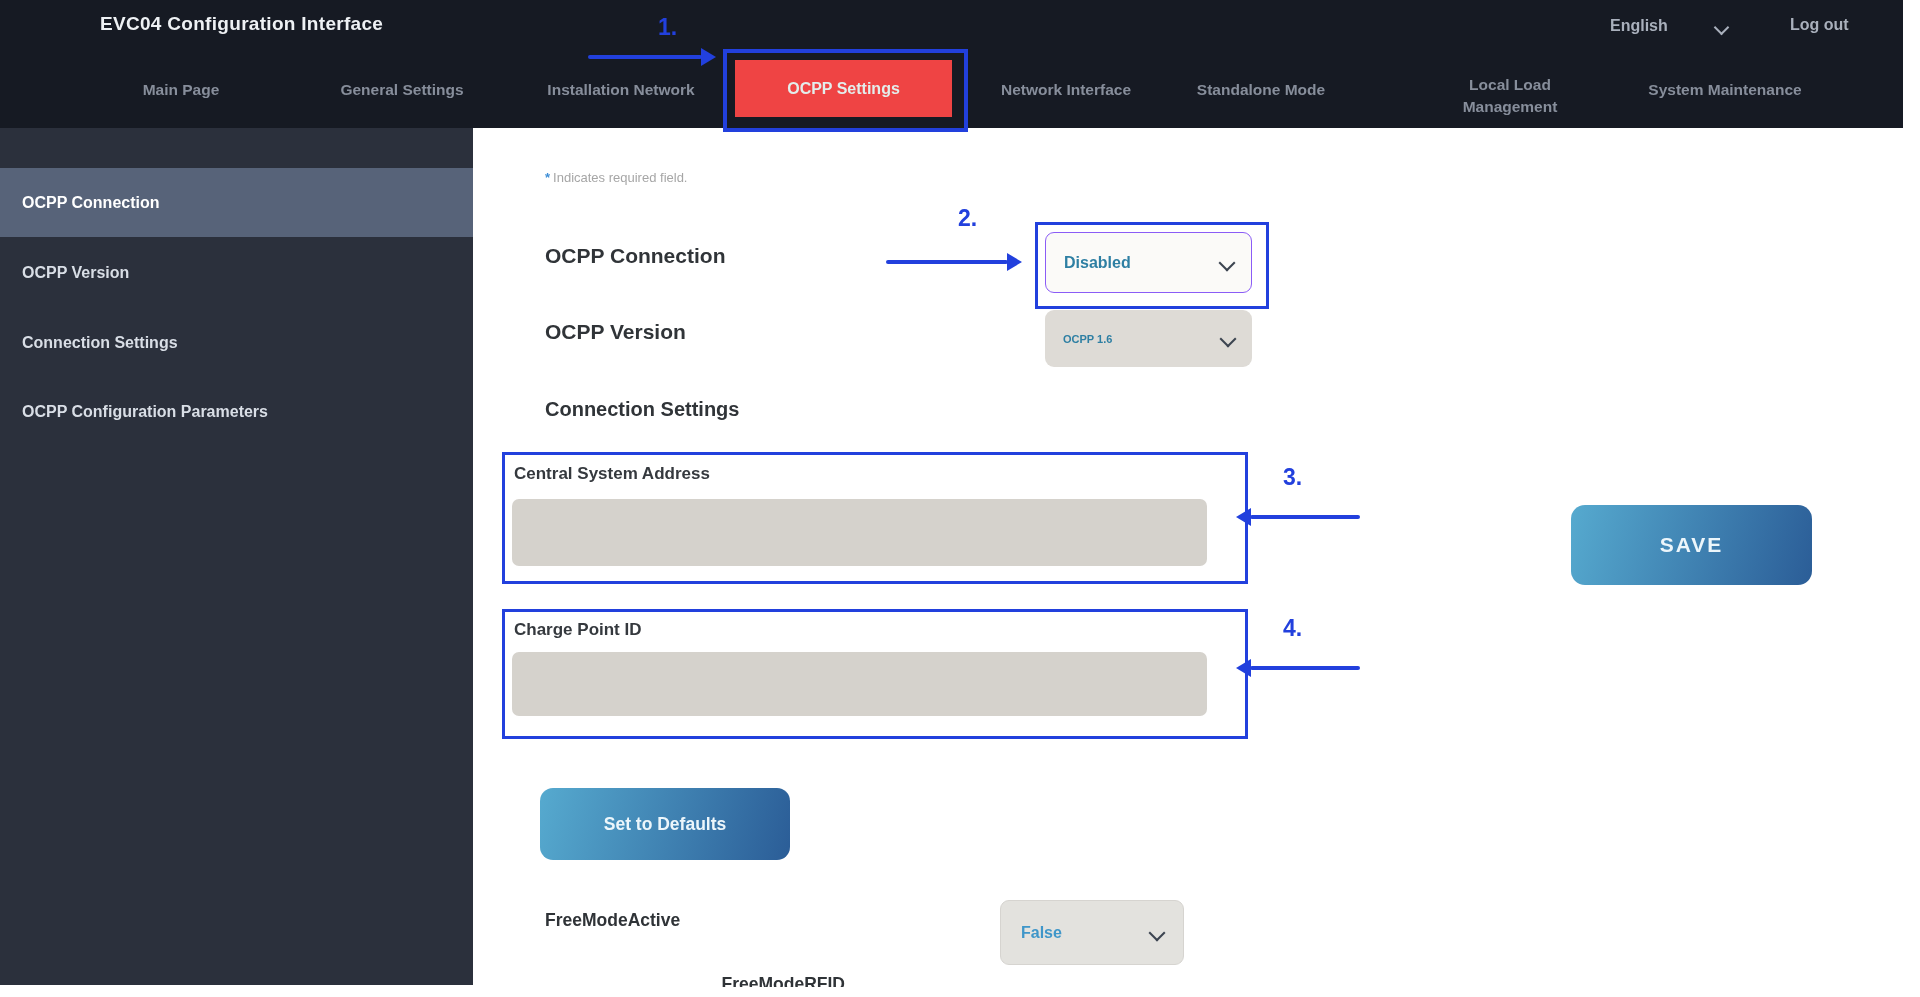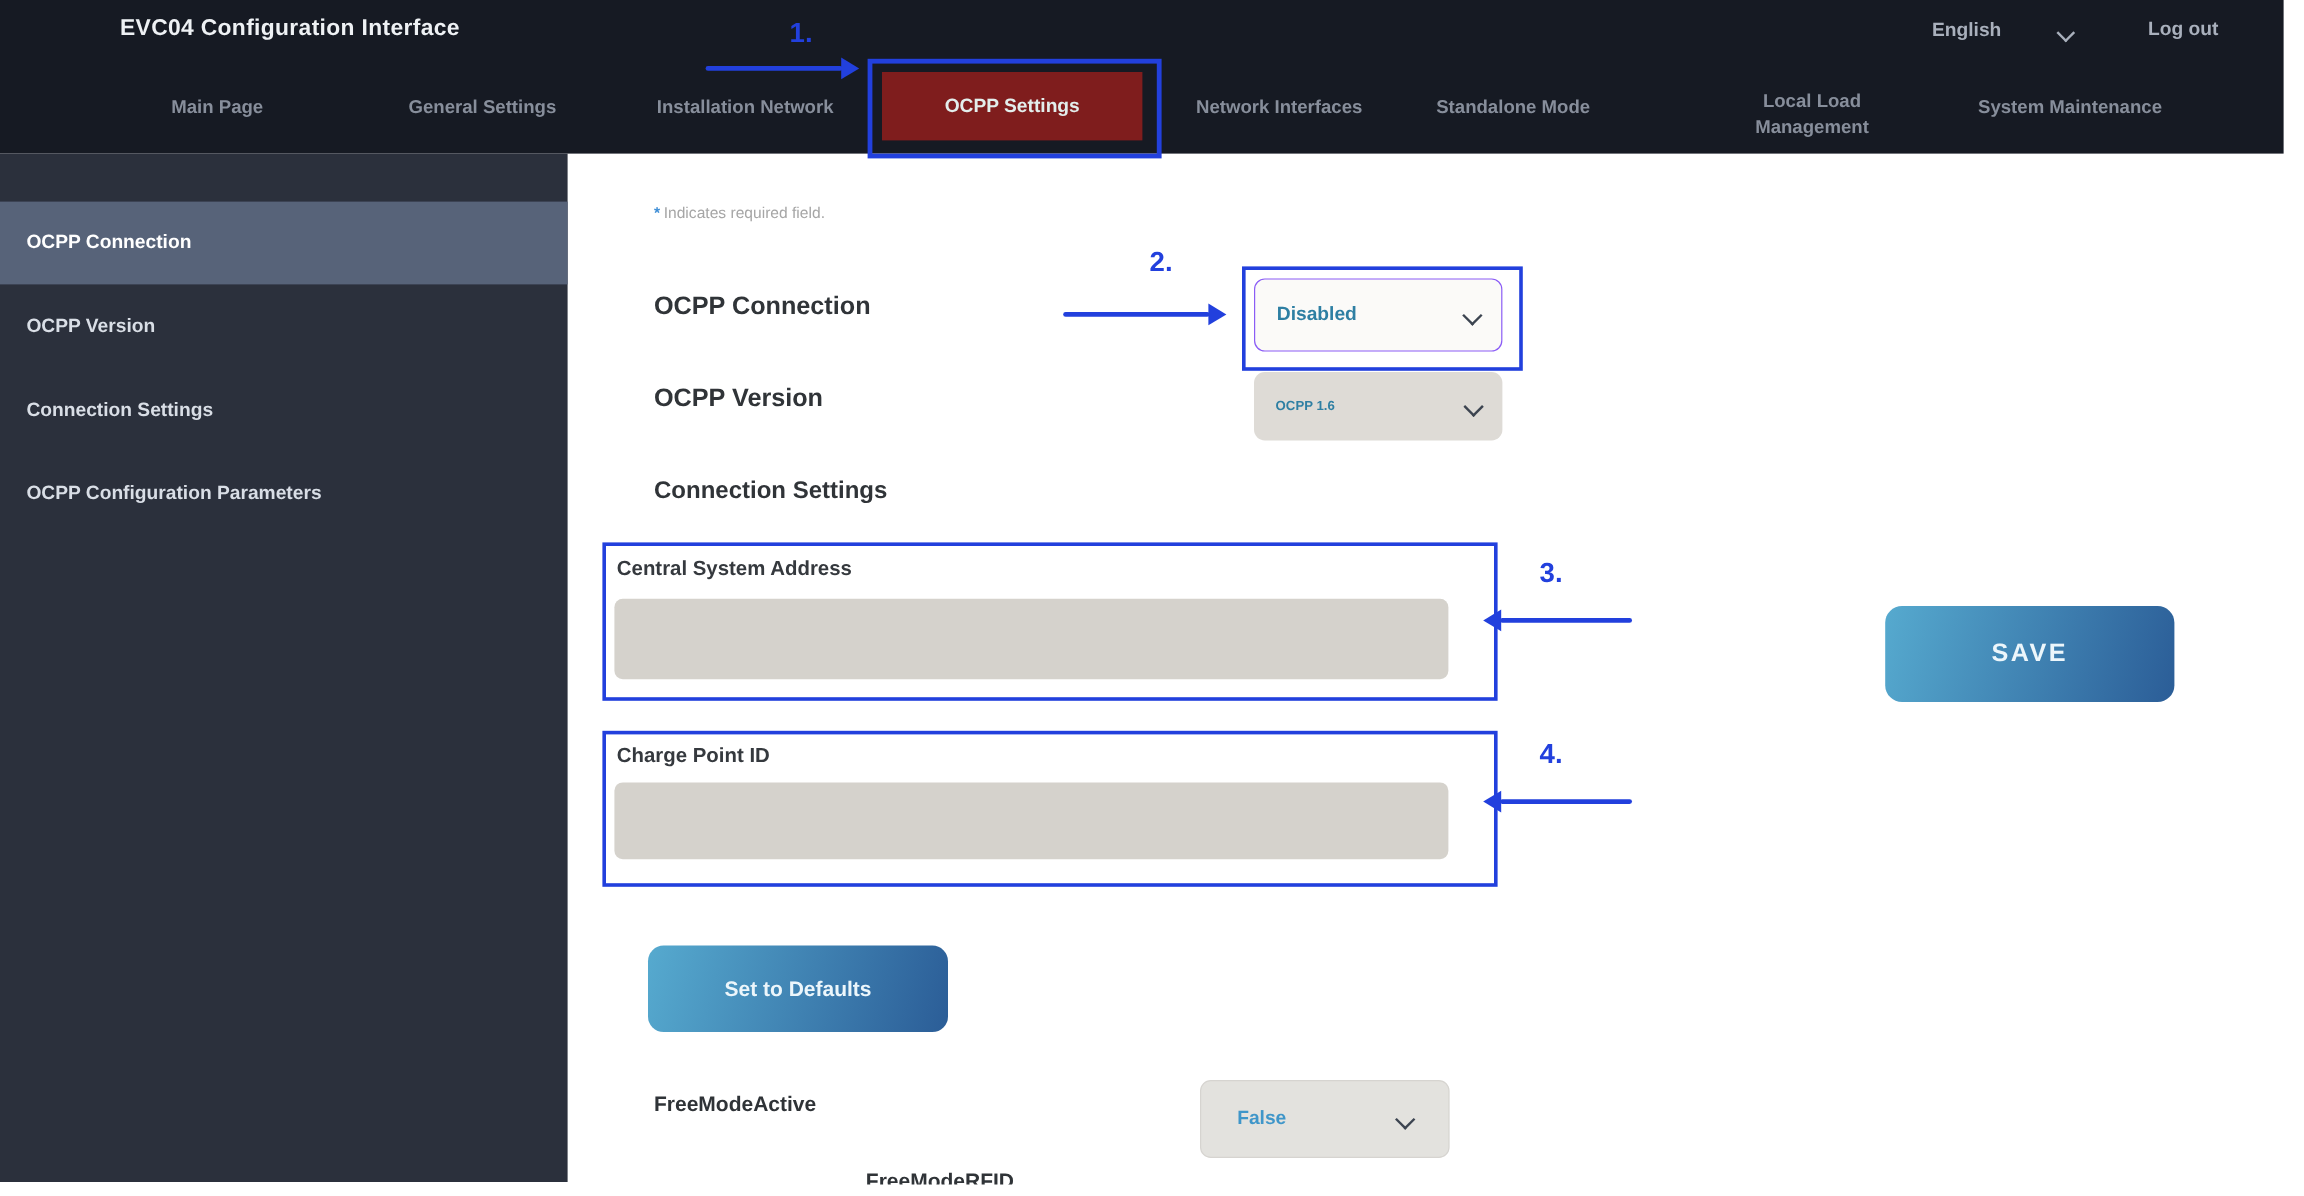--- a/index.html
+++ b/index.html
@@ -13,21 +13,21 @@
 
   
   .header{left:0;top:0;width:1903px;height:128px;background:#161a23;}
   .app-title{left:100px;top:13px;font-size:19px;font-weight:600;color:#eef1f4;letter-spacing:.3px;}
   .lang{left:1610px;top:17px;font-size:16px;font-weight:600;color:#a9b0bc;cursor:pointer;}
   .logout{left:1790px;top:16px;font-size:16px;font-weight:600;color:#a9b0bc;cursor:pointer;}
   .chev{width:10px;height:10px;border-right:2.5px solid #3c4450;border-bottom:2.5px solid #3c4450;transform:rotate(45deg);}
   .chev.light{border-color:#a9b0bc;width:9px;height:9px;}
   .tab{top:81px;transform:translateX(-50%);font-size:15.5px;font-weight:700;color:#878e9b;white-space:nowrap;cursor:pointer;}
   .tab.two-line{top:74px;white-space:normal;width:108px;text-align:center;line-height:22px;}
-  .active-tab{left:735px;top:60px;width:217px;height:57px;background:#7f1d1d;display:flex;align-items:center;justify-content:center;cursor:pointer;}
+  .active-tab{left:735px;top:60px;width:217px;height:57px;background:#ef4444;display:flex;align-items:center;justify-content:center;cursor:pointer;}
   .active-tab span{font-size:16px;font-weight:600;color:#e3eeec;}
 
   
   .ann-box{border:4px solid #2240dd;background:transparent;pointer-events:none;}
   .ann-box.thin{border-width:3.5px;}
   .ann-num{font-size:23px;font-weight:700;color:#2240dd;pointer-events:none;}
   .arrow-line{background:#2240dd;height:4px;border-radius:2px;pointer-events:none;}
   .arrow-head-right{width:0;height:0;border-top:9px solid transparent;border-bottom:9px solid transparent;border-left:15px solid #2240dd;pointer-events:none;}
   .arrow-head-left{width:0;height:0;border-top:9px solid transparent;border-bottom:9px solid transparent;border-right:15px solid #2240dd;pointer-events:none;}
 
@@ -72,21 +72,21 @@
   <div class="abs lang">English</div>
   <div class="abs chev light" style="left:1716px;top:22px;"></div>
   <div class="abs logout">Log out</div>
 
   <div class="abs tab" style="left:181px;">Main Page</div>
   <div class="abs tab" style="left:402px;">General Settings</div>
   <div class="abs tab" style="left:621px;">Installation Network</div>
   <div class="abs active-tab">
     <span>OCPP Settings</span>
   </div>
-  <div class="abs tab" style="left:1066px;">Network Interfaces</div>
+  <div class="abs tab" style="left:1066px;">Network Interface</div>
   <div class="abs tab" style="left:1261px;text-align:center;">Standalone Mode</div>
   <div class="abs tab two-line" style="left:1510px;">Local Load Management</div>
   <div class="abs tab" style="left:1725px;">System Maintenance</div>
 </div>
 
 <div class="abs ann-box" style="left:723px;top:49px;width:237px;height:75px;"></div>
 <div class="abs ann-num" style="left:658px;top:14px;">1.</div>
 <div class="abs arrow-line" style="left:588px;top:55px;width:114px;"></div>
 <div class="abs arrow-head-right" style="left:701px;top:48px;"></div>
 
@@ -132,20 +132,20 @@
 <div class="abs ann-box thin" style="left:502px;top:609px;width:740px;height:124px;"></div>
 <div class="abs inner-label" style="left:514px;top:620px;">Charge Point ID</div>
 <input class="abs gray-input" style="left: 512px; top: 652px; width: 695px; height: 64px;" value="">
 <div class="abs ann-num" style="left:1283px;top:615px;">4.</div>
 <div class="abs arrow-head-left" style="left:1236px;top:659px;"></div>
 <div class="abs arrow-line" style="left:1250px;top:666px;width:110px;"></div>
 
 <button class="abs grad-btn defaults-btn">Set to Defaults</button>
 
 <div class="abs small-label" style="left:545px;top:910px;">FreeModeActive</div>
-<div class="abs dropdown dd-gray2" style="left:1000px;top:900px;width:208px;height:65px;padding:0 30px;">
+<div class="abs dropdown dd-gray2" style="left:1000px;top:900px;width:184px;height:65px;padding:0 20px;">
   <span class="val" style="color:#3f96c9;">False</span>
   <span class="chev"></span>
 </div>
 
 <div class="abs clip-wrap" style="left:545px;top:974px;width:300px;height:13px;">
   <div class="small-label">FreeModeRFID</div>
 </div>
 
 </body></html>

